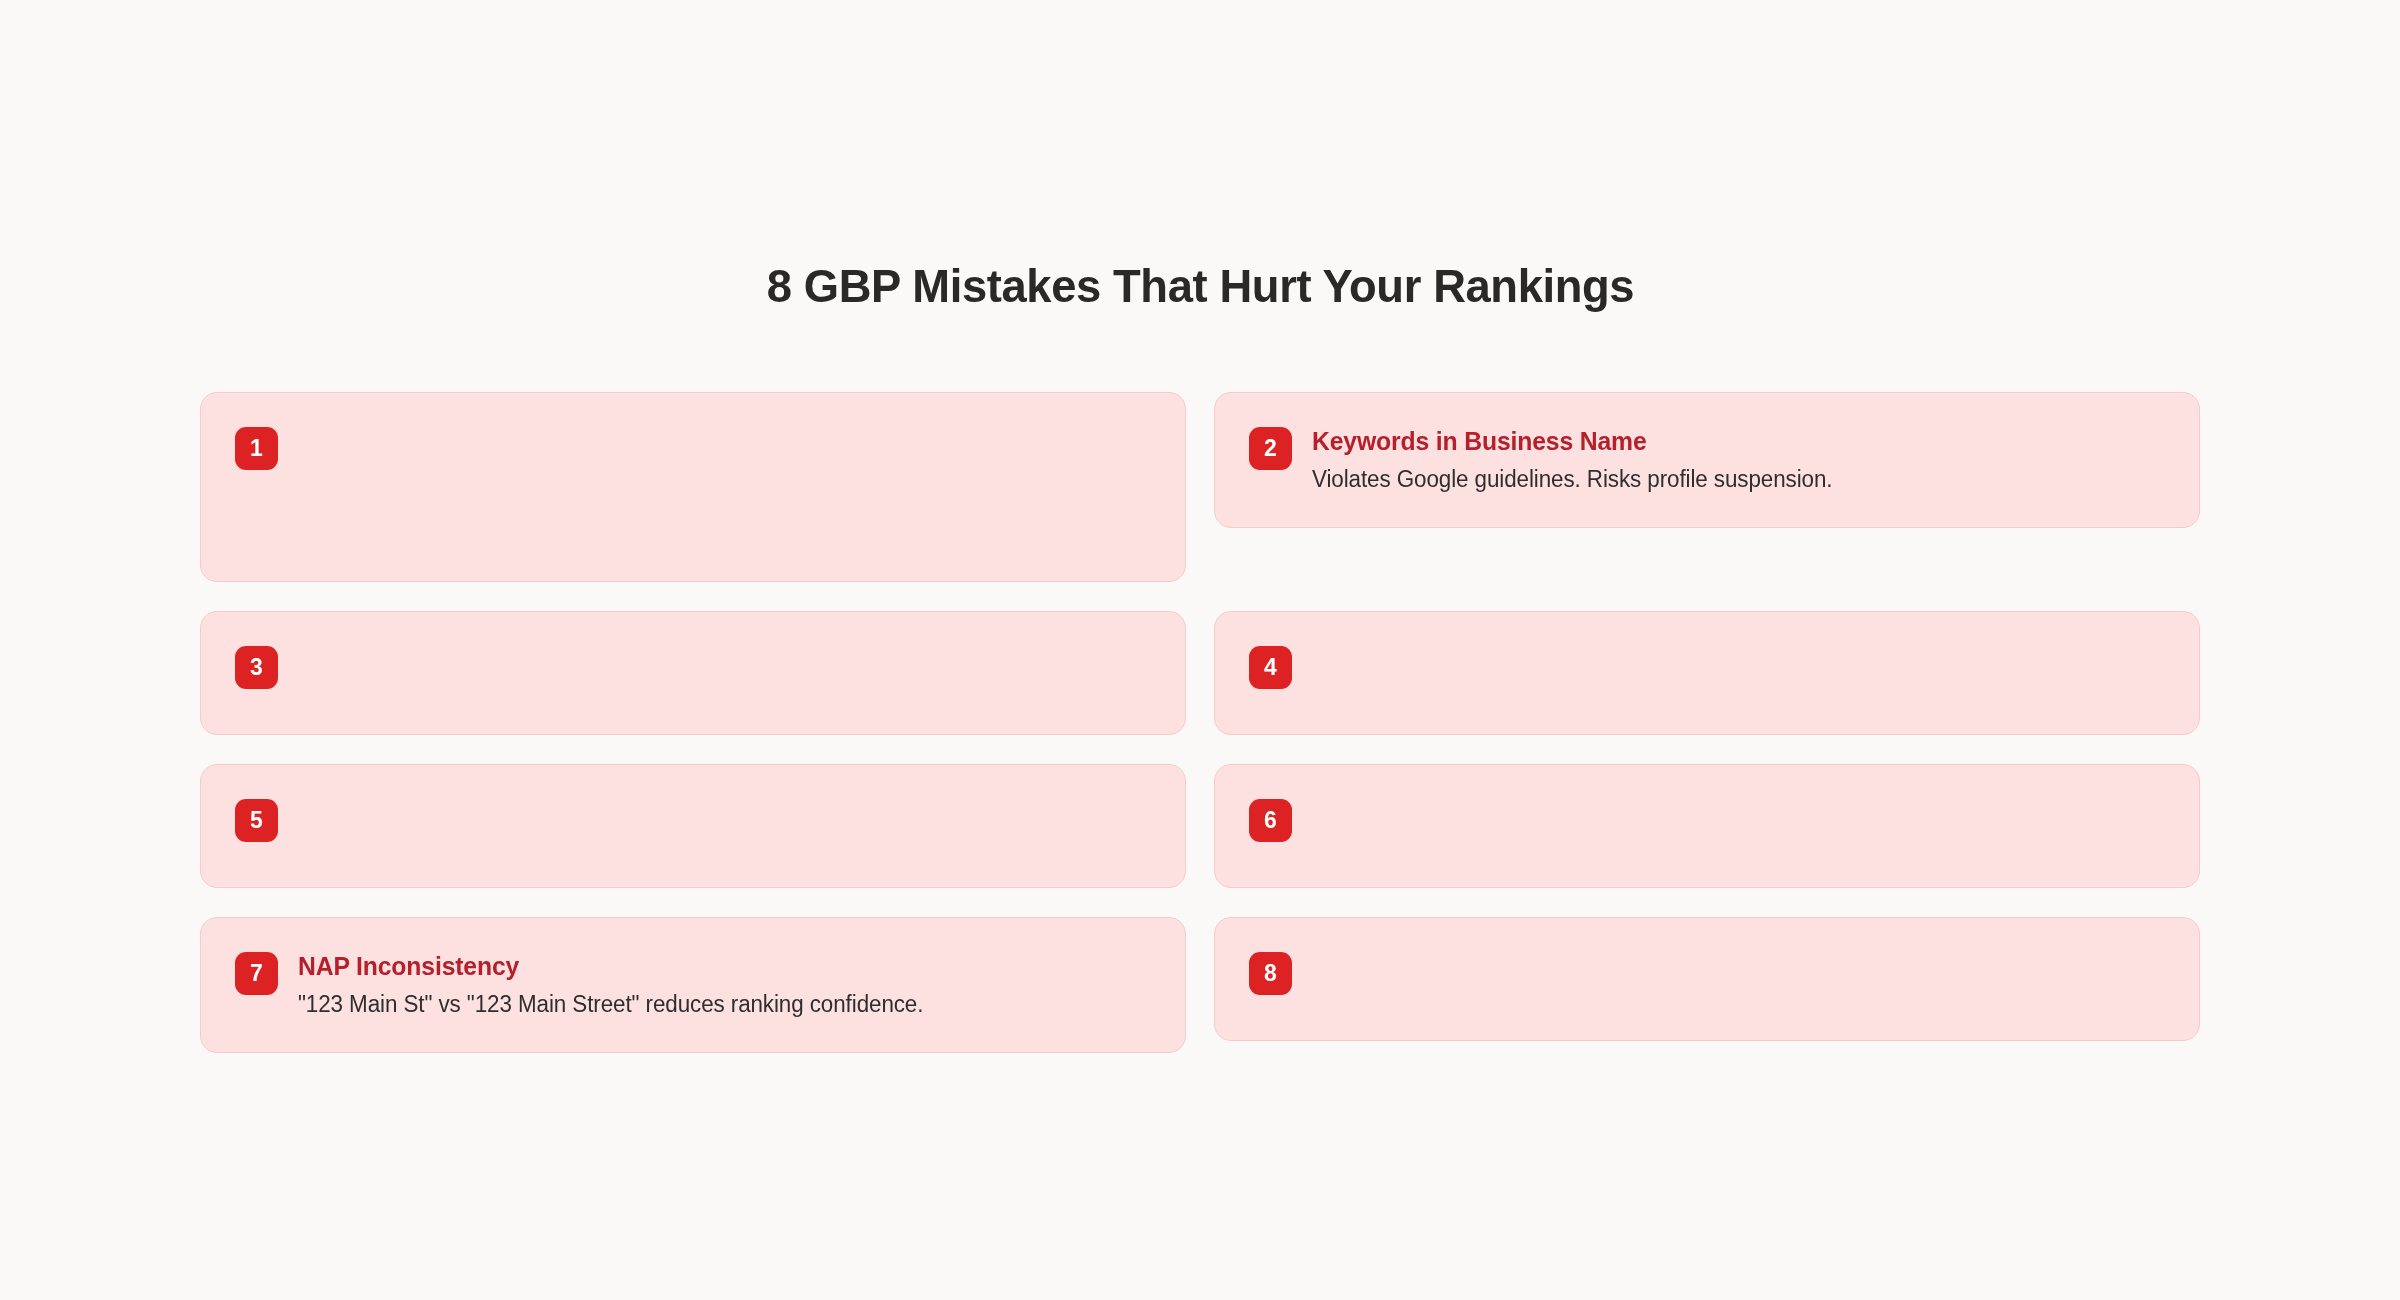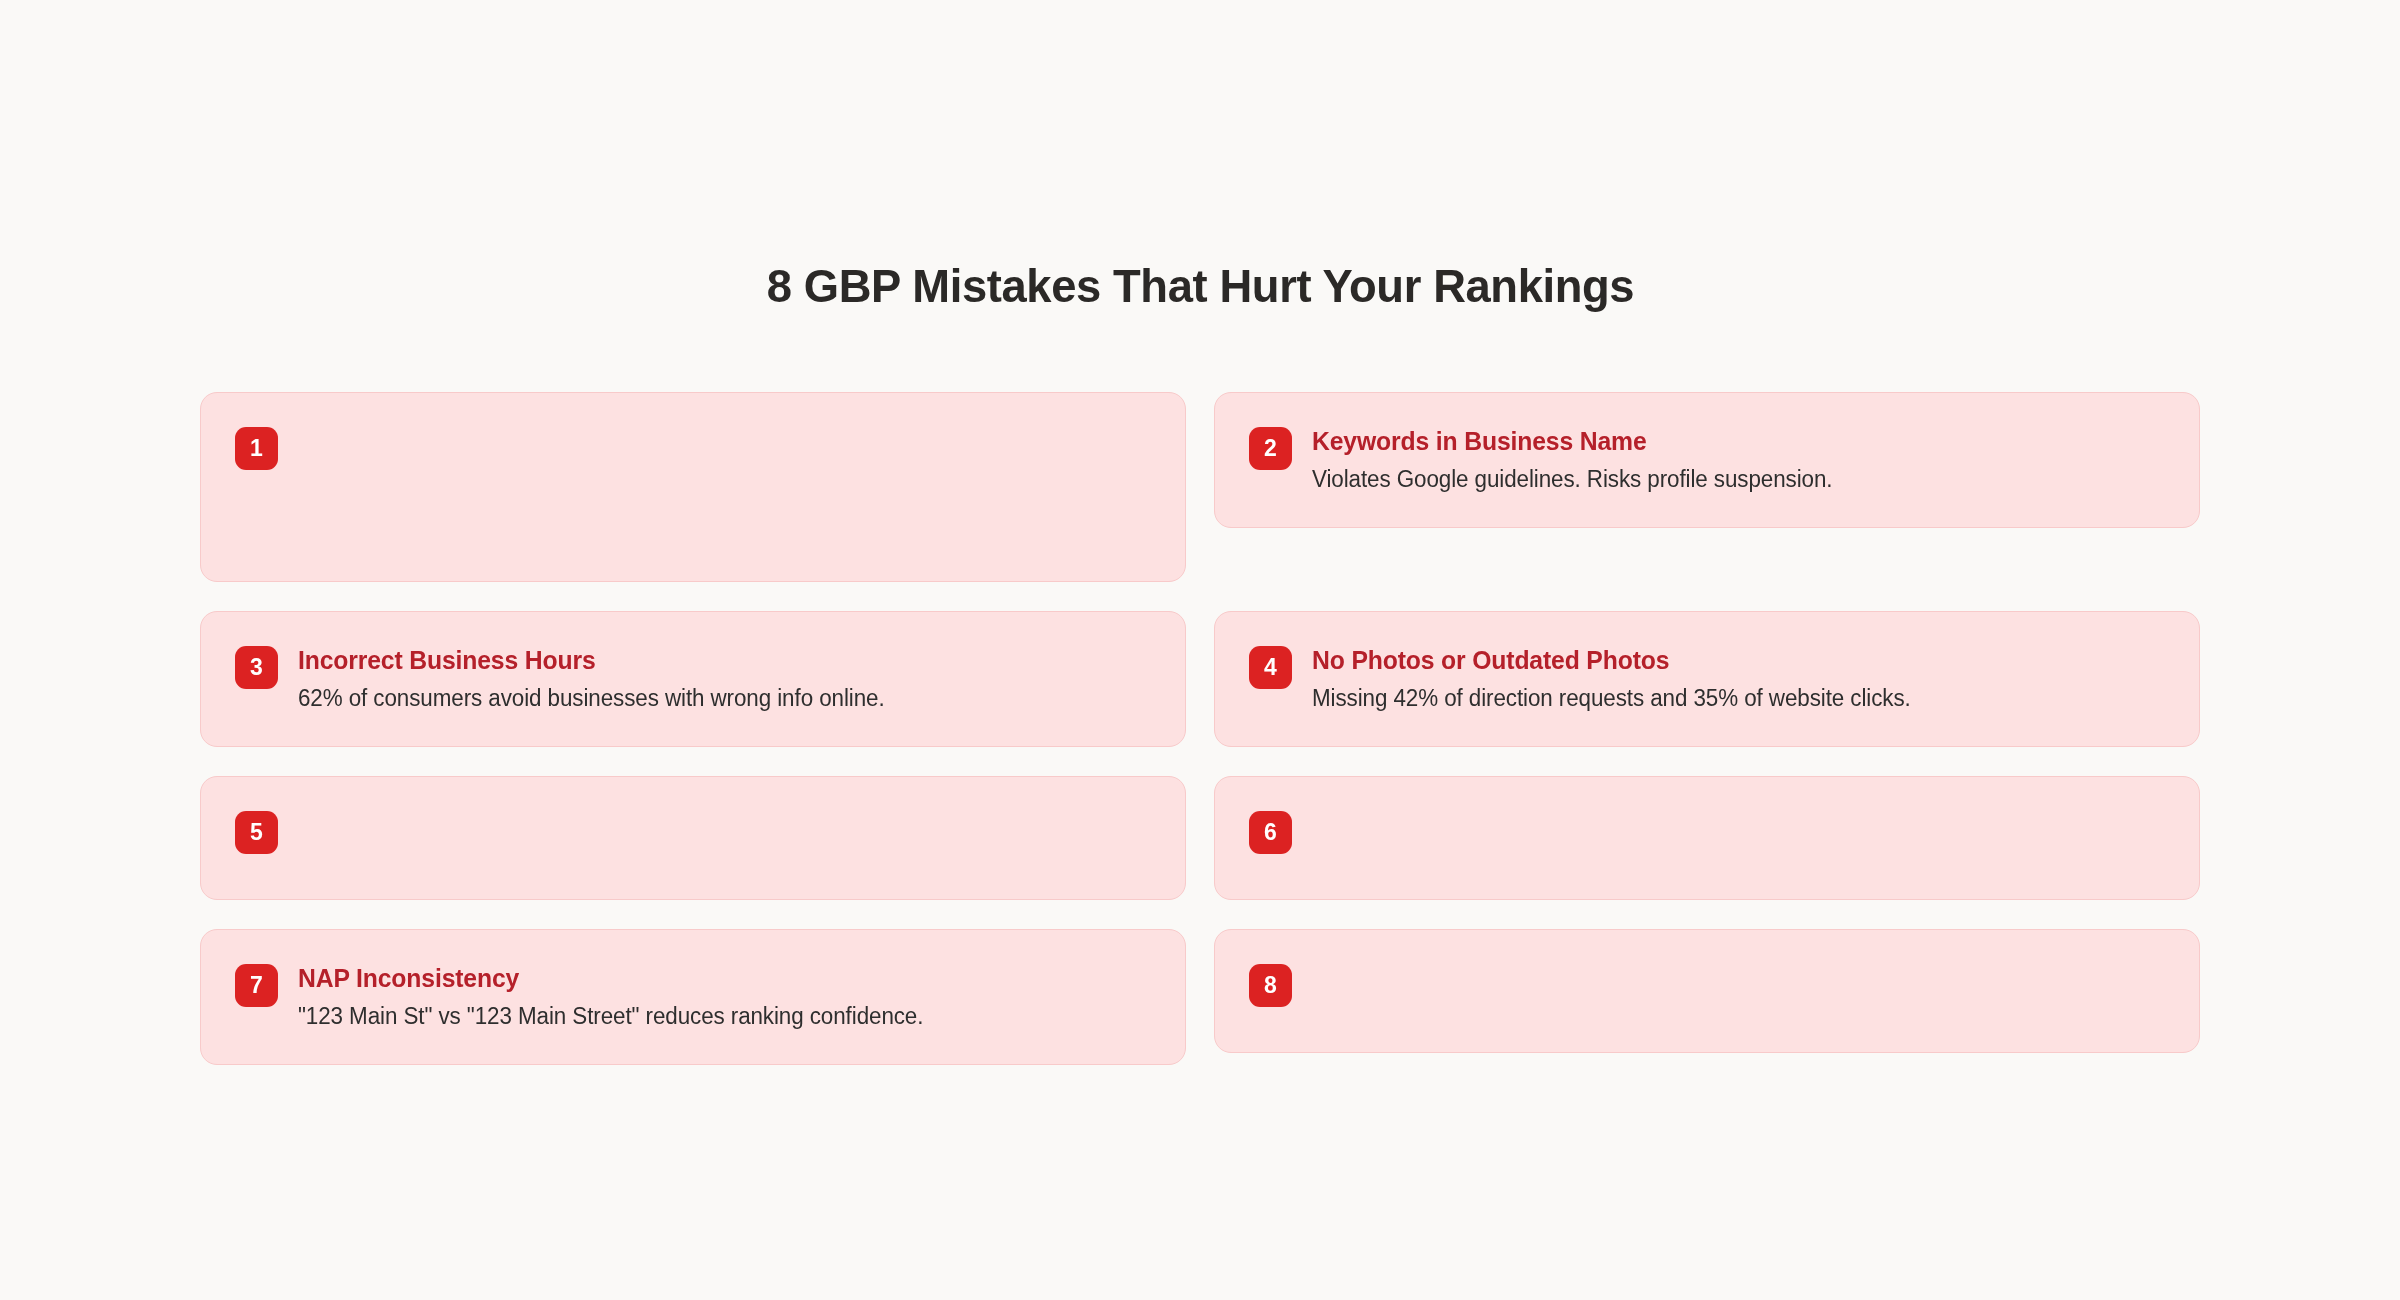--- a/index.html
+++ b/index.html
@@ -136,32 +136,24 @@
     <div class="card">
       <div class="badge">2</div>
       <div class="card-body">
         <div class="card-title">Keywords in Business Name</div>
         <div class="card-desc">Violates Google guidelines. Risks profile suspension.</div>
       </div>
     </div>
 
     <div class="card">
       <div class="badge">3</div>
-      <div class="card-body">
-        <div class="card-title">Incorrect Business Hours</div>
-        <div class="card-desc">62% of consumers avoid businesses with wrong info online.</div>
-      </div>
     </div>
 
     <div class="card">
       <div class="badge">4</div>
-      <div class="card-body">
-        <div class="card-title">No Photos or Outdated Photos</div>
-        <div class="card-desc">Missing 42% of direction requests and 35% of website clicks.</div>
-      </div>
     </div>
 
     <div class="card">
       <div class="badge">5</div>
     </div>
 
     <div class="card">
       <div class="badge">6</div>
     </div>
 

